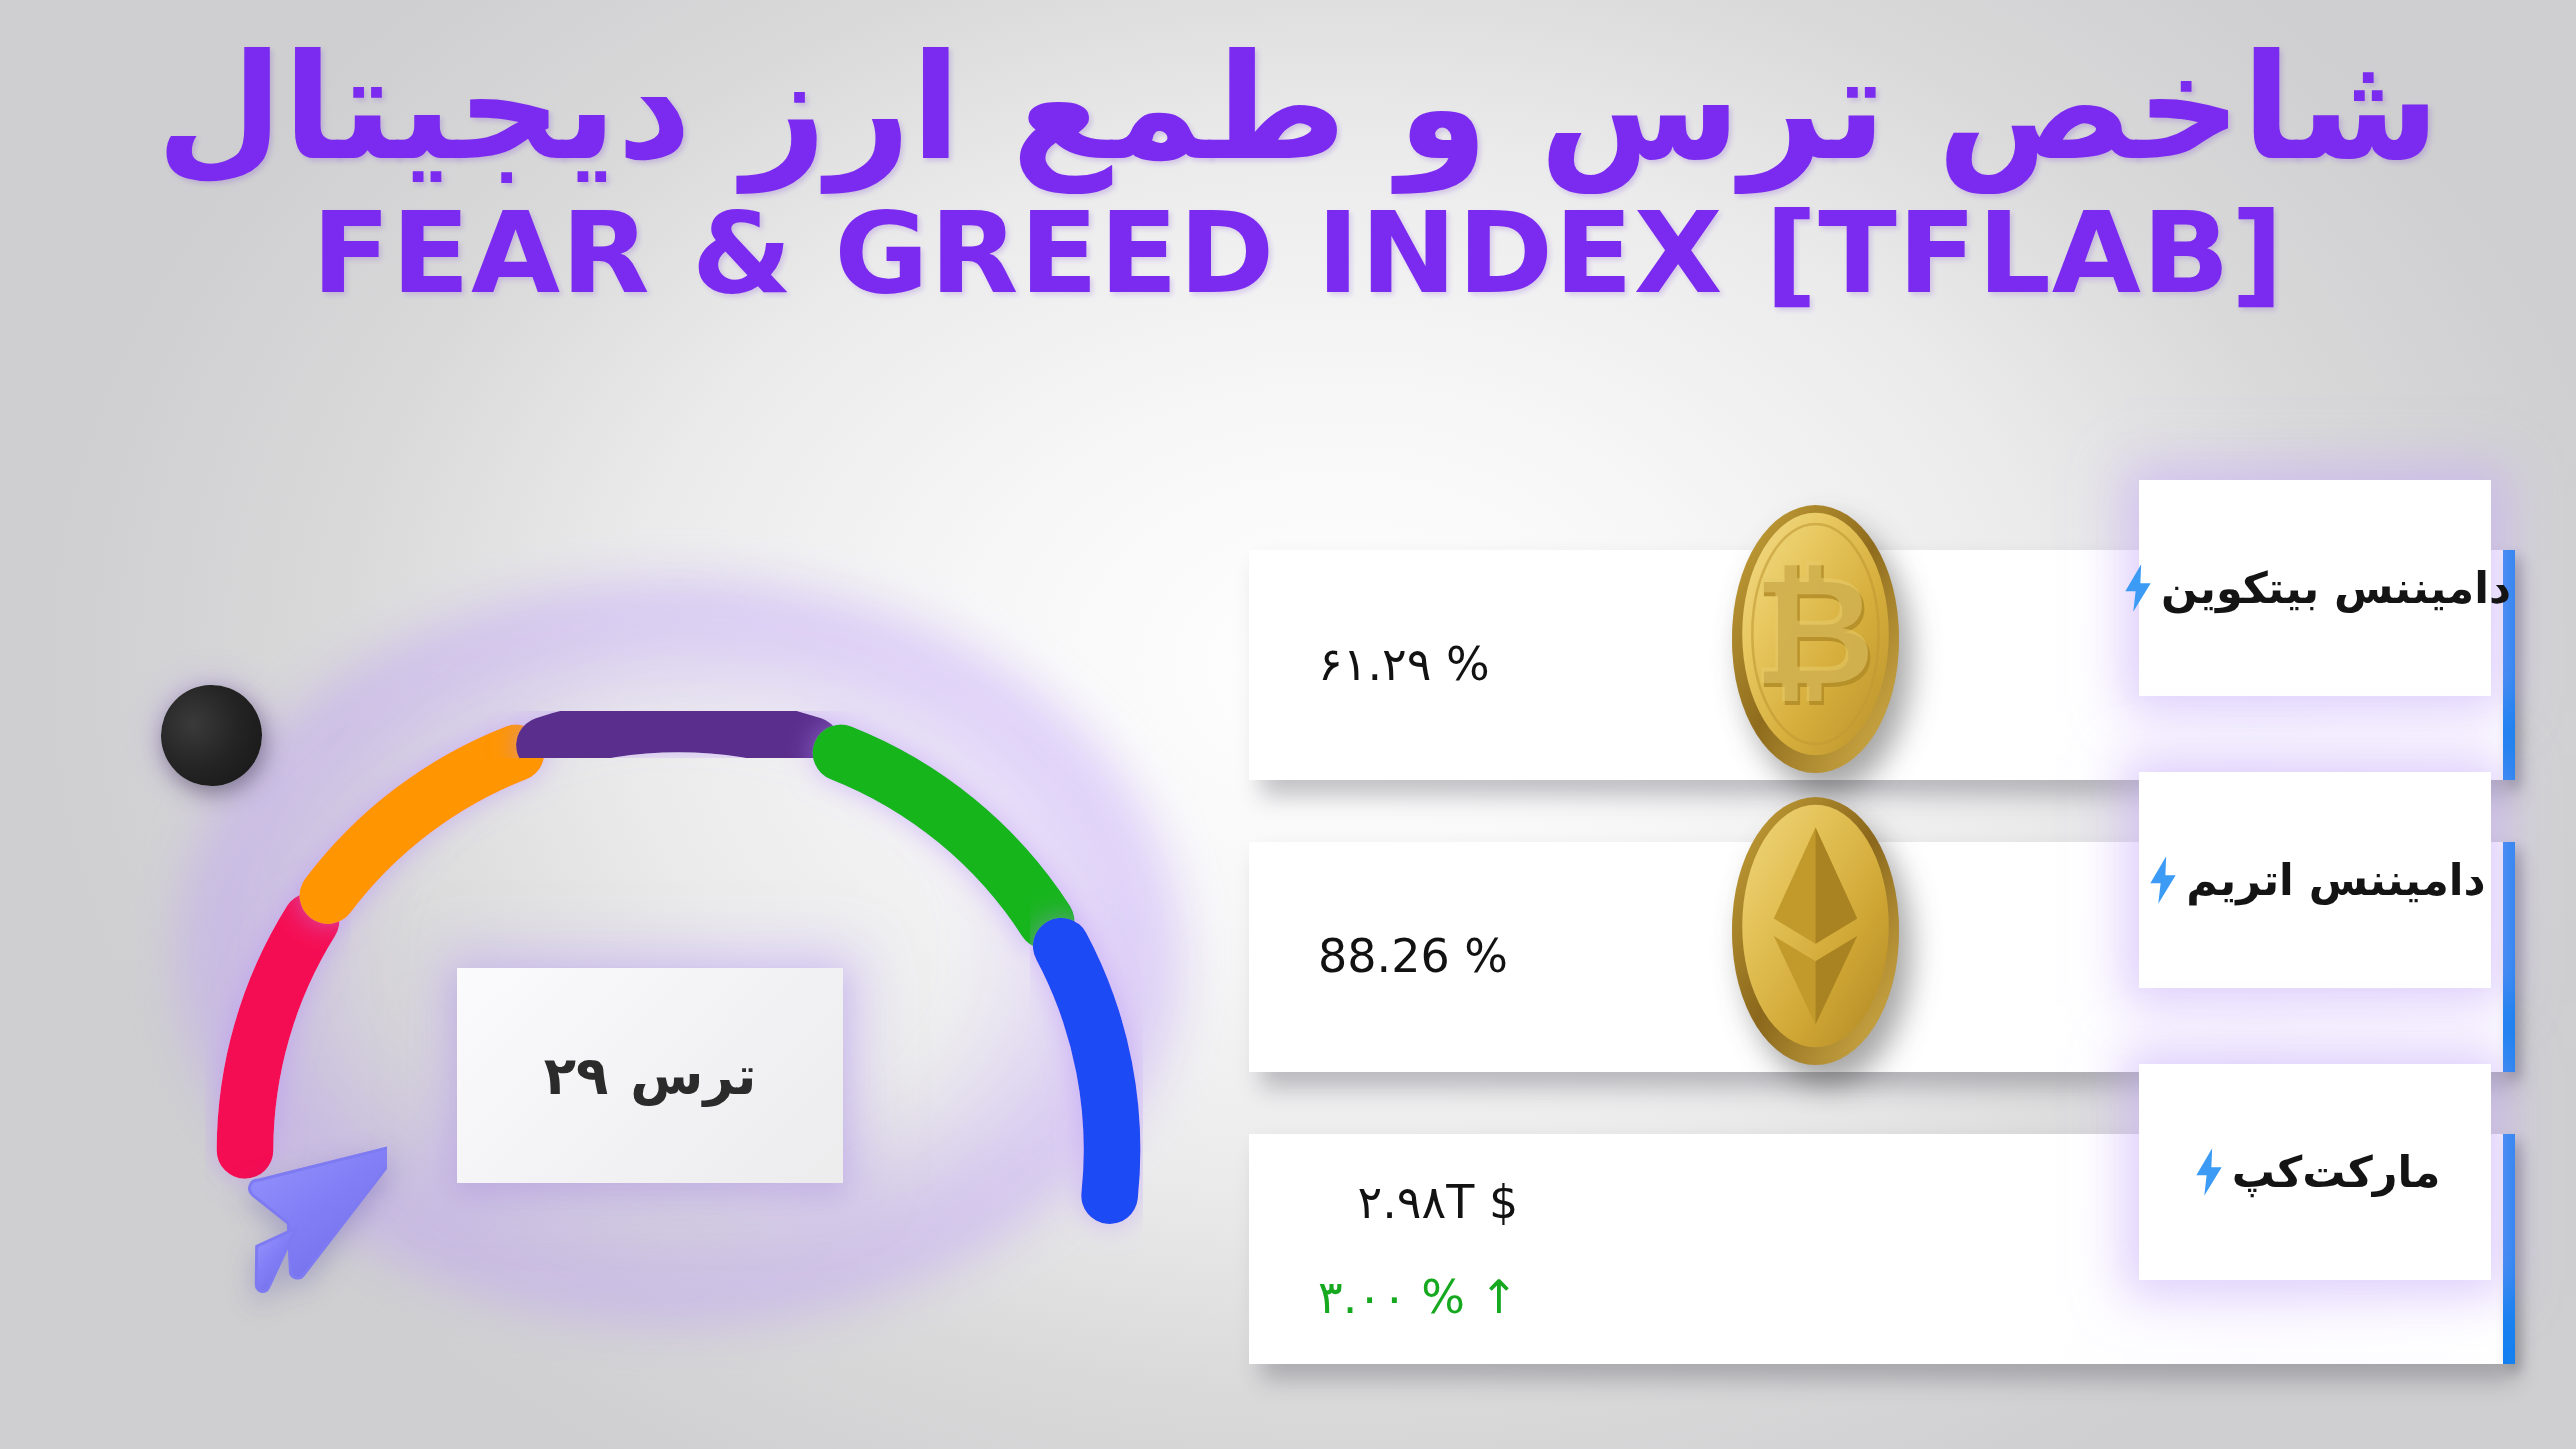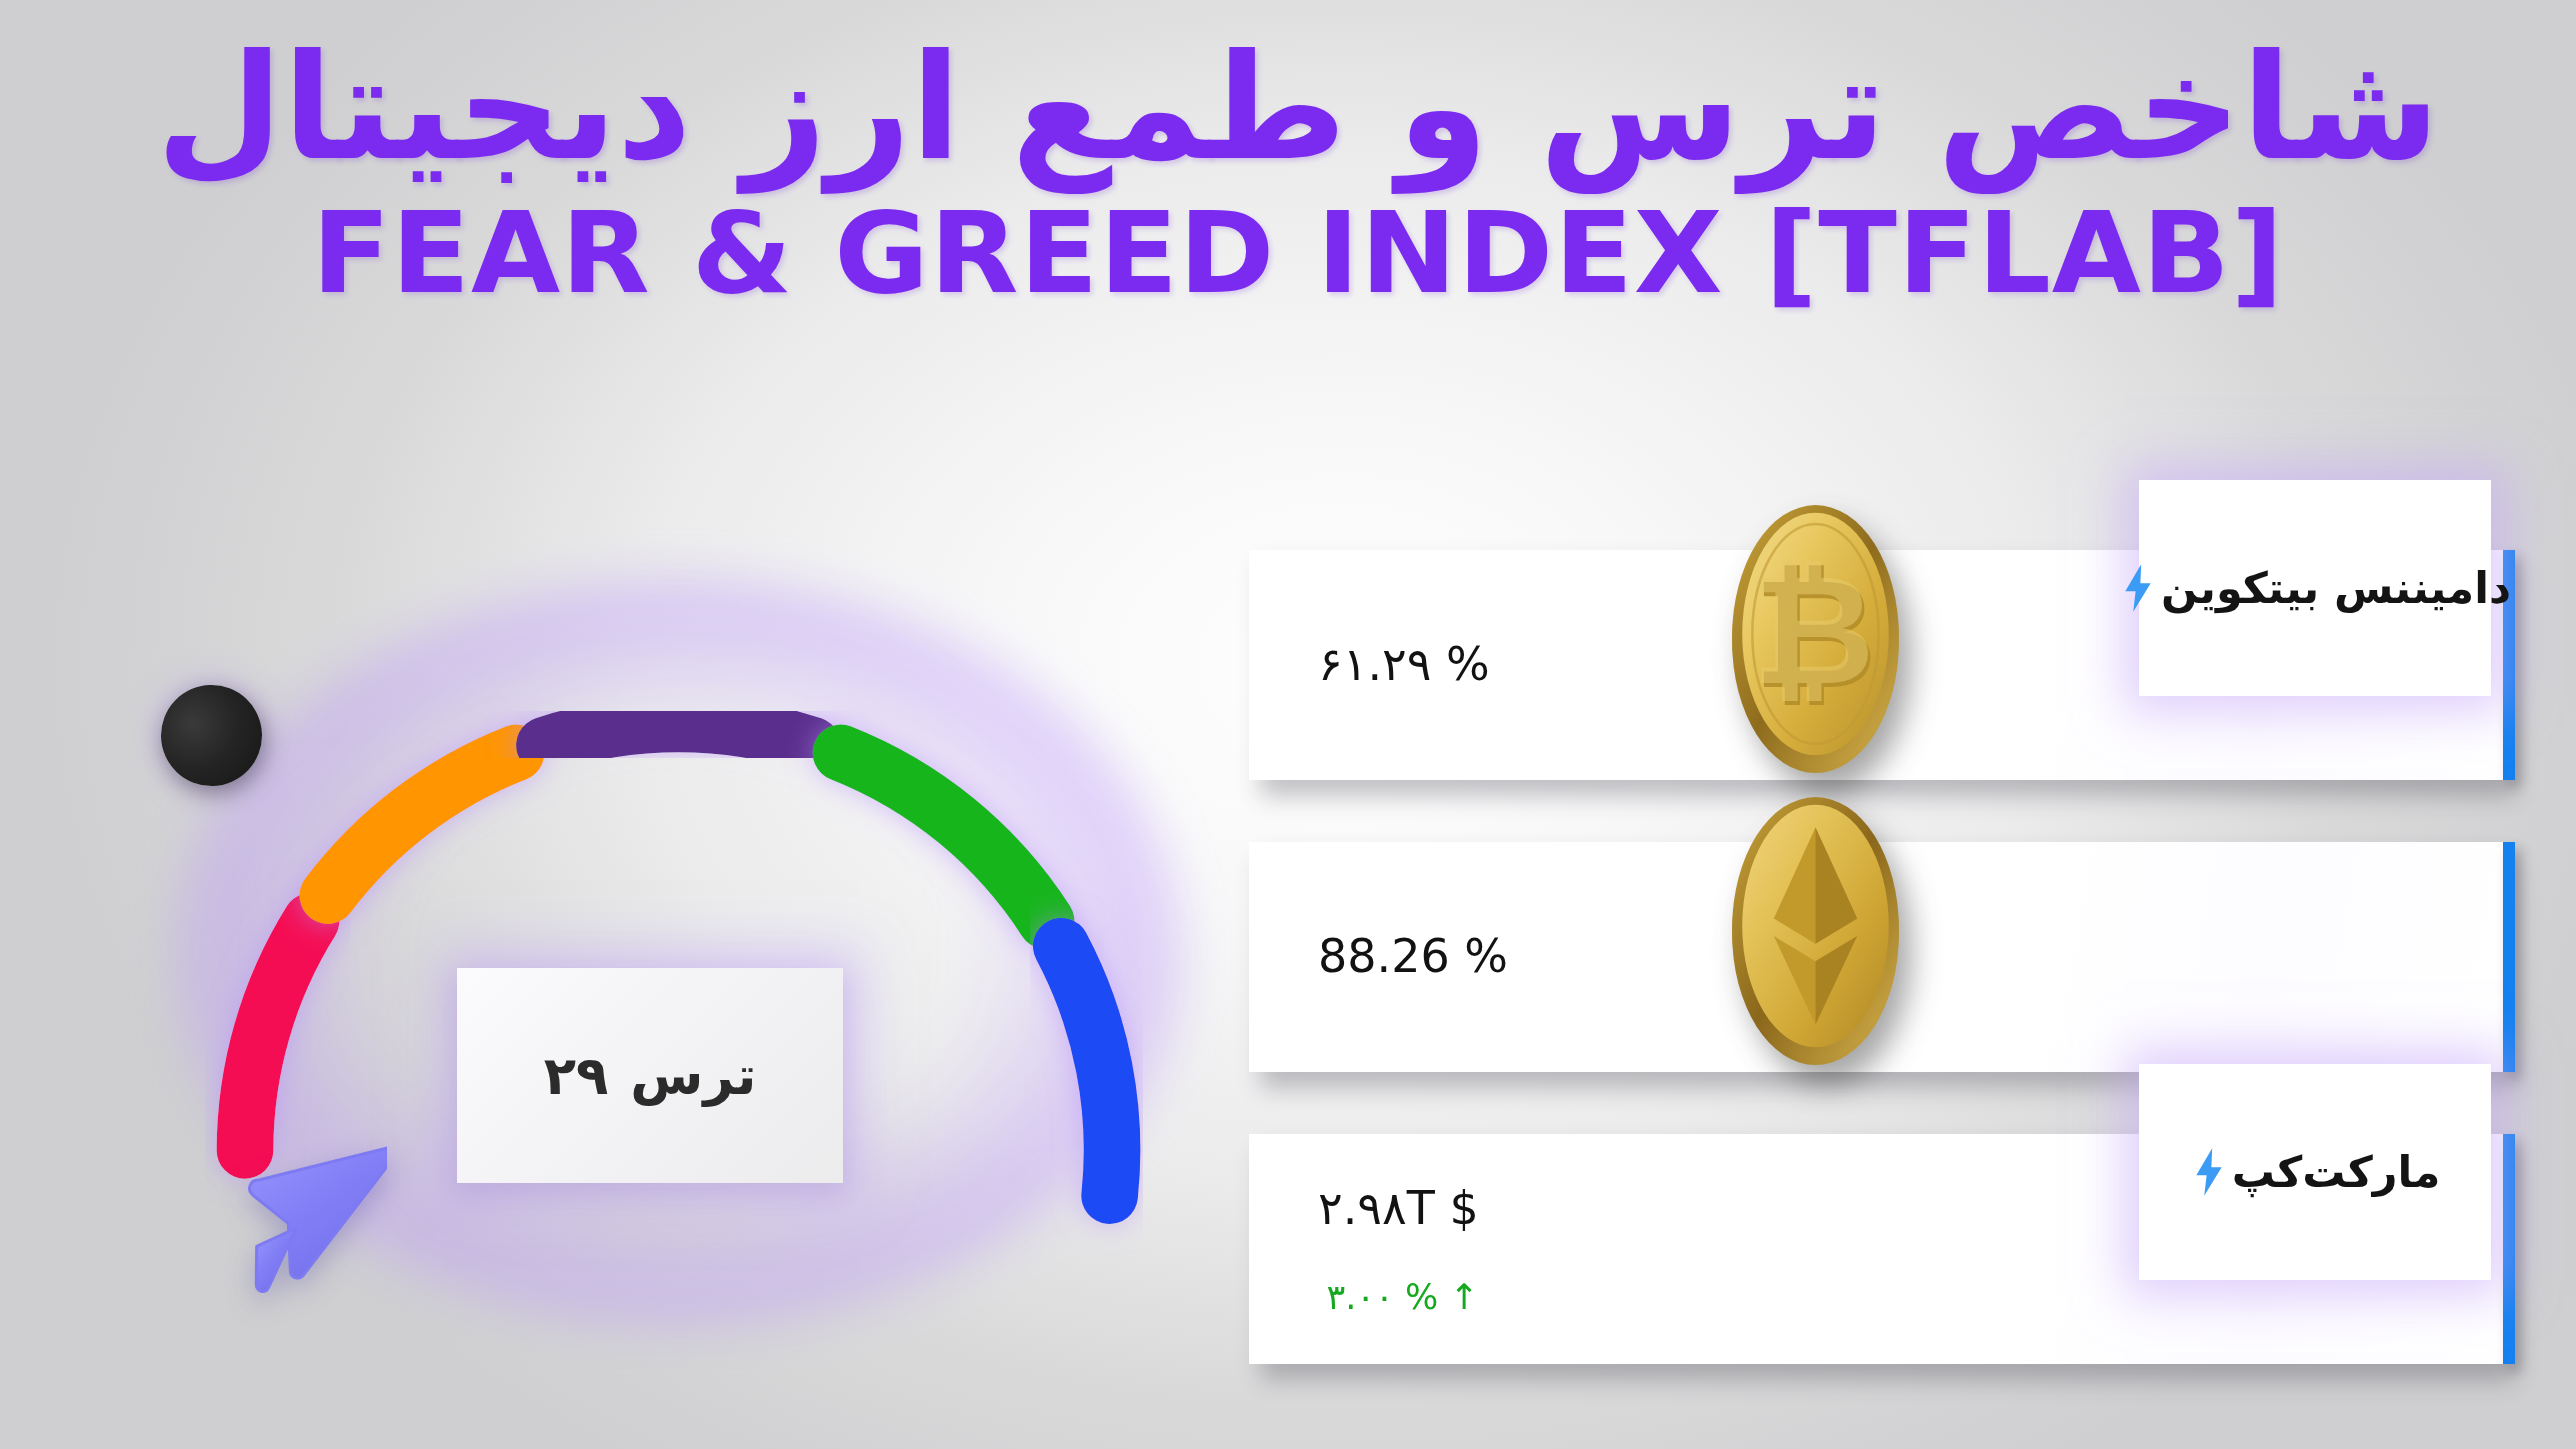--- a/index.html
+++ b/index.html
@@ -128,21 +128,21 @@
 
   .card-values{
     position:absolute; right:auto; left:69px; top:50%;
     transform:translateY(-50%);
     direction:ltr; text-align:right;
   }
   .card-values .v-main{
     font-size:46px; color:#121212; line-height:1.25; white-space:nowrap;
   }
   .card-values .v-change{
-    margin-top:38px; font-size:35px; color:#16A81E; line-height:1.2; white-space:nowrap;
+    margin-top:38px; font-size:46px; color:#16A81E; line-height:1.2; white-space:nowrap;
   }
 </style>
 </head>
 <body>
 
 <div id="stage">
 
   <div class="title-block">
     <div class="title-fa">شاخص ترس و طمع ارز دیجیتال</div>
     <div class="title-en">FEAR &amp; GREED INDEX [TFLAB]</div>
@@ -227,20 +227,26 @@
         <text x="75" y="152" text-anchor="middle" font-family="DejaVu Sans, sans-serif" font-size="120" font-weight="bold" fill="#b28c27" opacity=".85">₿</text>
         <text x="73" y="149" text-anchor="middle" font-family="DejaVu Sans, sans-serif" font-size="120" font-weight="bold" fill="#e7cb6b" opacity=".55">₿</text>
       </svg>
 
       <div class="card-values">
         <div class="v-main">۶۱.۲۹ %</div>
       </div>
     </div>
 
     <div class="card">
+      <div class="card-head">
+        <span class="head-text">دامیننس اتریم</span>
+        <svg class="bolt" width="38" height="52" viewBox="0 0 24 32">
+          <path d="M14 1 L4 18 L10.5 18 L9 31 L20 13 L13.5 13 Z" fill="#3B9BF5"></path>
+        </svg>
+      </div>
 
       <svg class="coin" viewBox="0 0 150 224">
         <defs>
           <linearGradient id="ethFace" x1="0" y1="0" x2="1" y2="1">
             <stop offset="0%" stop-color="#f0d67f"></stop>
             <stop offset="32%" stop-color="#e3c156"></stop>
             <stop offset="66%" stop-color="#cfa634"></stop>
             <stop offset="100%" stop-color="#ae8724"></stop>
           </linearGradient>
           <linearGradient id="ethRim" x1="0" y1="0" x2="1" y2="1">

